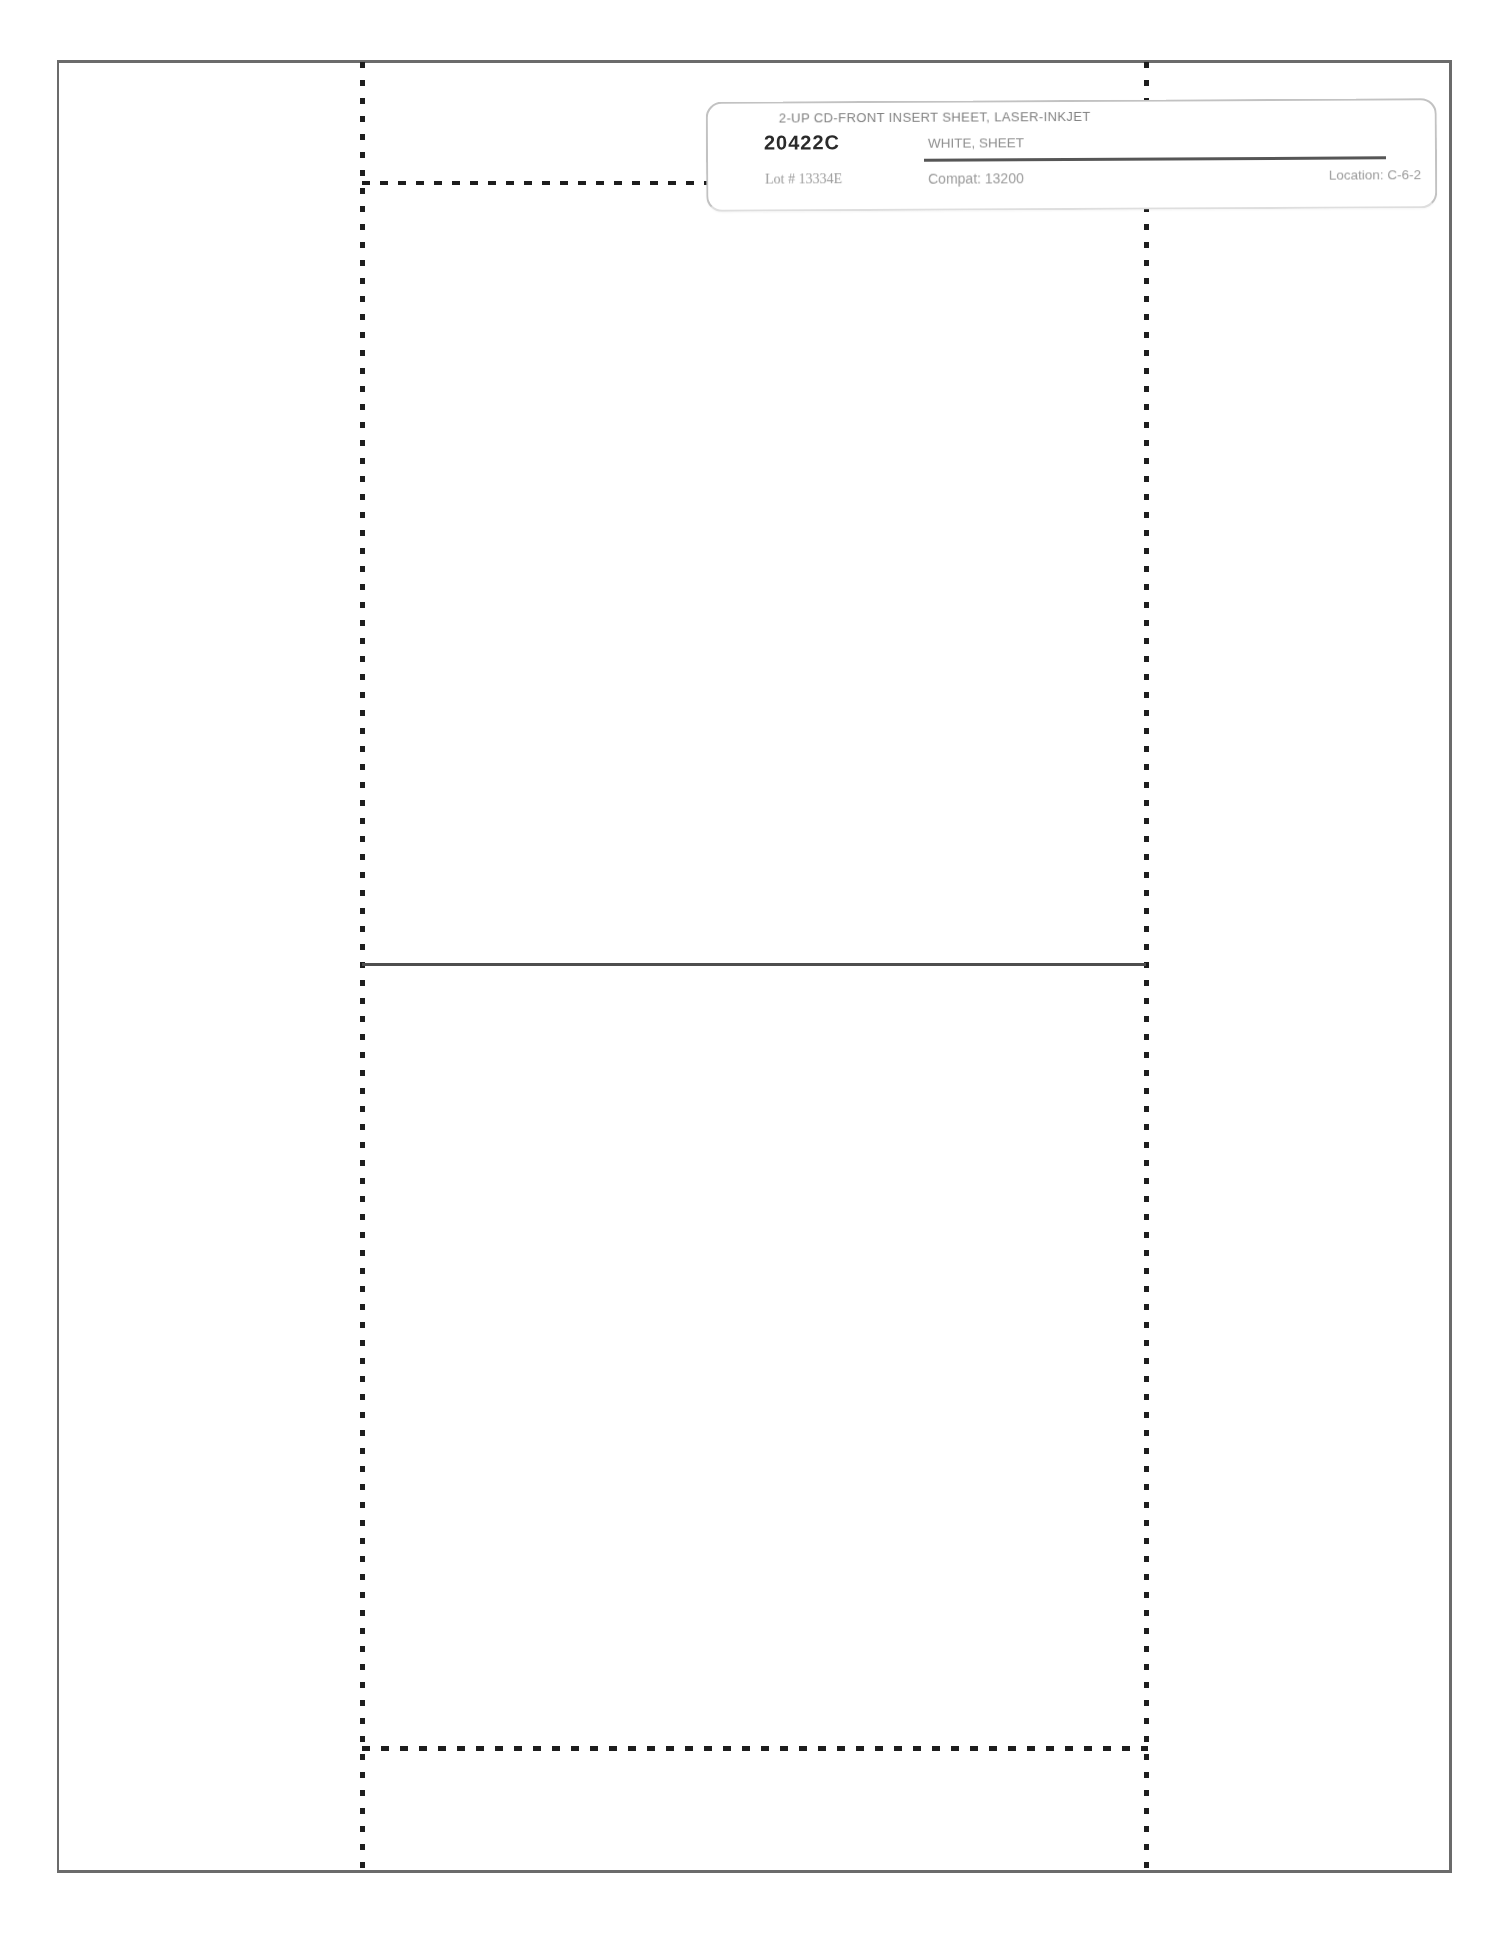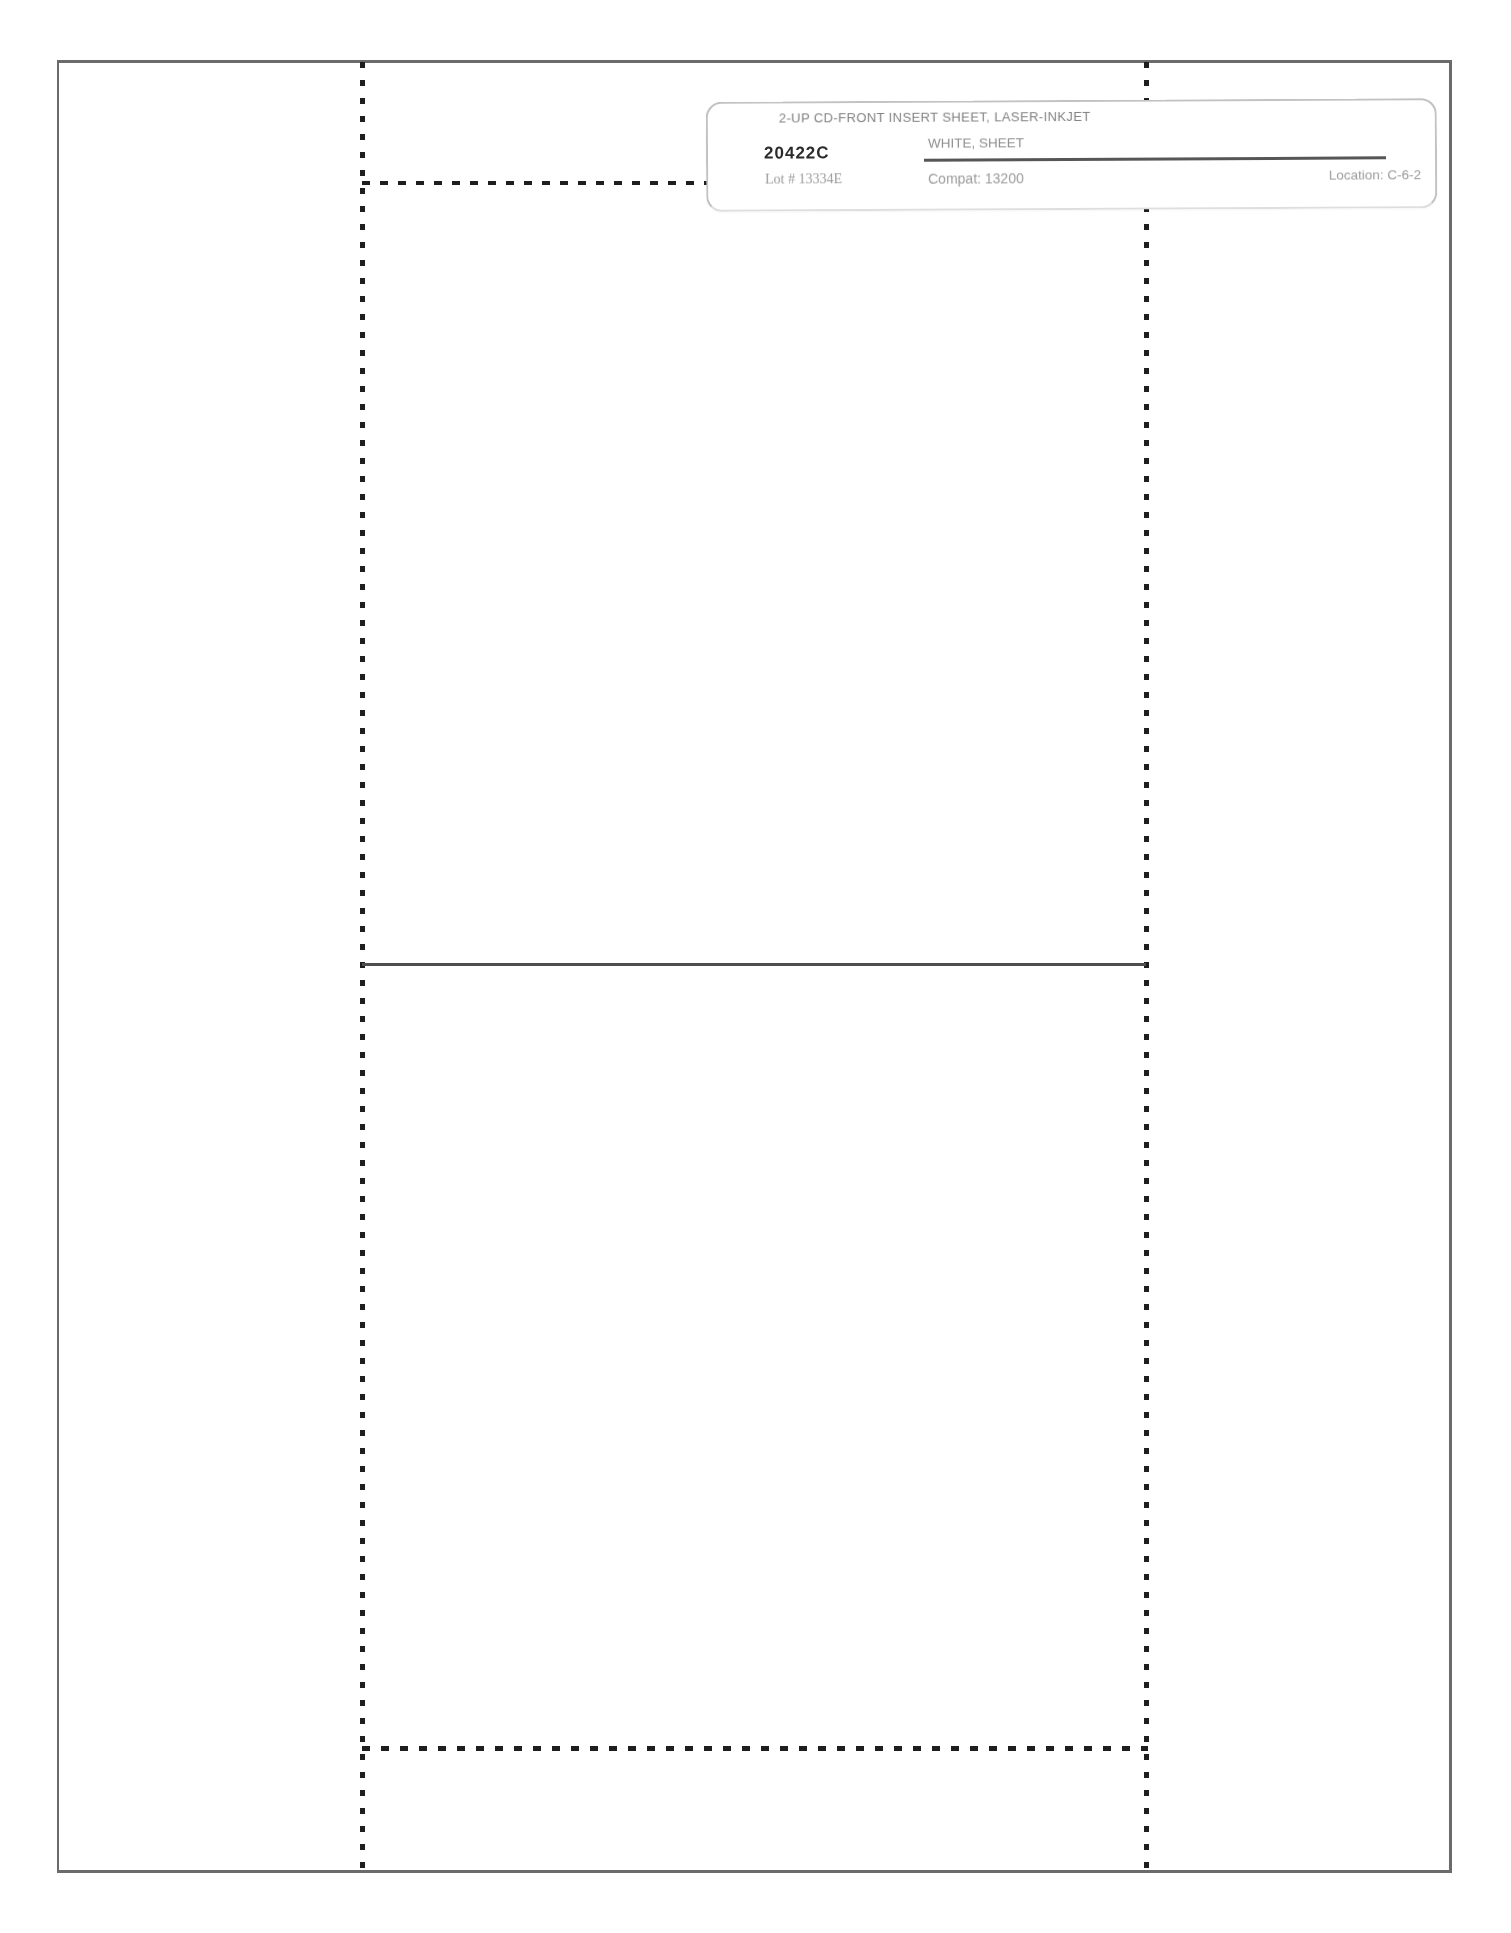--- a/index.html
+++ b/index.html
@@ -59,23 +59,22 @@
     box-shadow:0 1px 2px rgba(0,0,0,0.04);
   }
   .label-title{
     position:absolute;left:71px;top:7px;
     font-size:13px;letter-spacing:0.4px;color:#818181;
     white-space:nowrap;
     filter:blur(0.4px);
   }
   .part-number{
     position:absolute;left:56px;top:28px;
-    font-size:17px;font-weight:bold;letter-spacing:1px;color:var(--part-number-text);
+    font-size:20px;font-weight:bold;letter-spacing:1px;color:var(--part-number-text);
     white-space:nowrap;
-    margin-top:12px;
   }
   .lot-number{
     position:absolute;left:57px;top:68px;
     font-size:14px;color:var(--label-text-light);
     white-space:nowrap;
     filter:blur(0.4px);
     font-family:Liberation Serif, serif;
   }
   .stock-desc{
     position:absolute;left:220px;top:33px;

